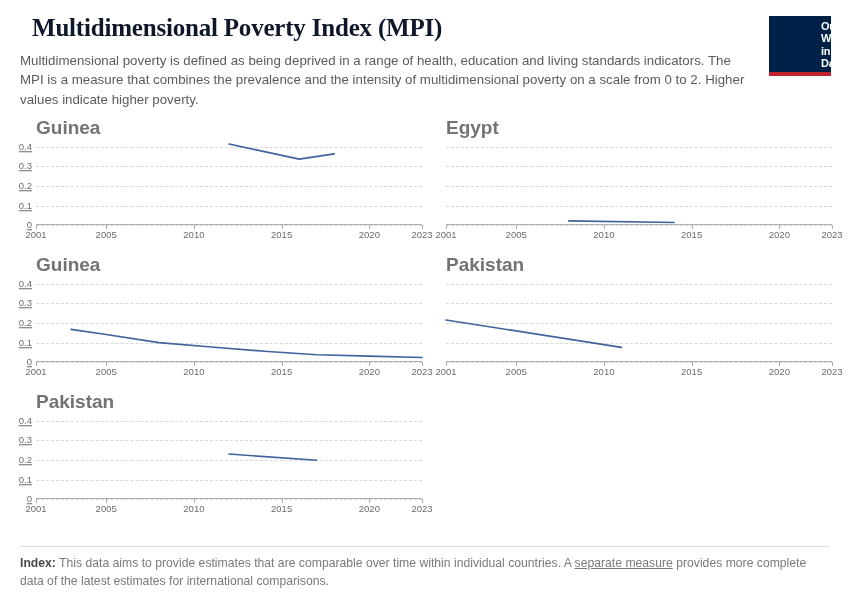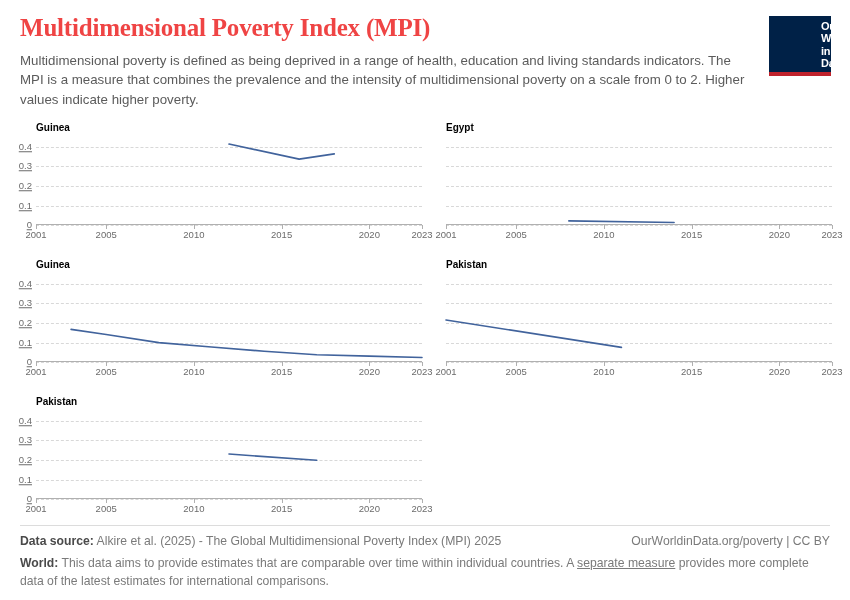--- a/index.html
+++ b/index.html
@@ -18,23 +18,23 @@
 
   
   .header {
     padding: 14px 20px 0 20px;
     position: relative;
   }
   .page-title {
     font-family: "Liberation Serif", serif;
     font-size: 25px;
     font-weight: bold;
-    color: #ef4444;
+    color: #0f172a;
     letter-spacing: -0.2px;
-    margin: 0 0 9px 0;
+    margin: 0 0 9px 12px;
     line-height: 1.1;
   }
   .subtitle {
     font-size: 13.3px;
     line-height: 1.47;
     color: #5b5b5b;
     max-width: 725px;
     margin: 0;
   }
 
@@ -67,23 +67,23 @@
     display: flex;
     flex-wrap: wrap;
   }
   .panel {
     width: 410px;
     height: 137px;
     position: relative;
     box-sizing: border-box;
   }
   .panel-title {
-    font-size: 10px;
+    font-size: 19px;
     font-weight: bold;
-    color: #000000;
+    color: #737373;
     margin: 0 0 3px 22px;
     height: 17px;
     line-height: 17px;
   }
   .plot {
     position: relative;
     height: 86px;
     margin-left: 22px;
     margin-right: 2px;
   }
@@ -335,18 +335,14 @@
         <div class="xtick-label" style="left: 157.909px;">2010</div>
         <div class="xtick-label" style="left: 245.636px;">2015</div>
         <div class="xtick-label" style="left: 333.364px;">2020</div>
         <div class="xtick-label" style="left: 386px;">2023</div>
       </div>
     </div>
   </div>
 
 <div class="footer">
   <div class="footer-rule"></div>
-  <div class="footer-row">
-    <div class="left"><b>Data source:</b><span> Alkire et al. (2025) - The Global Multidimensional Poverty Index (MPI) 2025</span></div>
-    <div>OurWorldinData.org/poverty | CC BY</div>
-  </div>
-  <div class="note"><b>World:</b><span> This data aims to provide estimates that are comparable over time within individual countries. A </span><a class="link-underline" href="#">separate measure</a><span> provides more complete data of the latest estimates for international comparisons.</span></div>
+  <div class="note"><b>Index:</b><span> This data aims to provide estimates that are comparable over time within individual countries. A </span><a class="link-underline" href="#">separate measure</a><span> provides more complete data of the latest estimates for international comparisons.</span></div>
 </div>
 
 </body></html>

